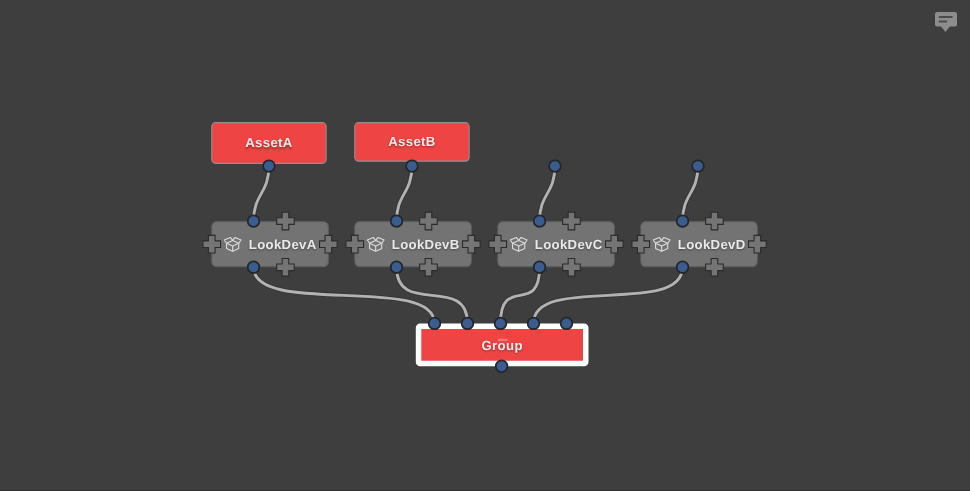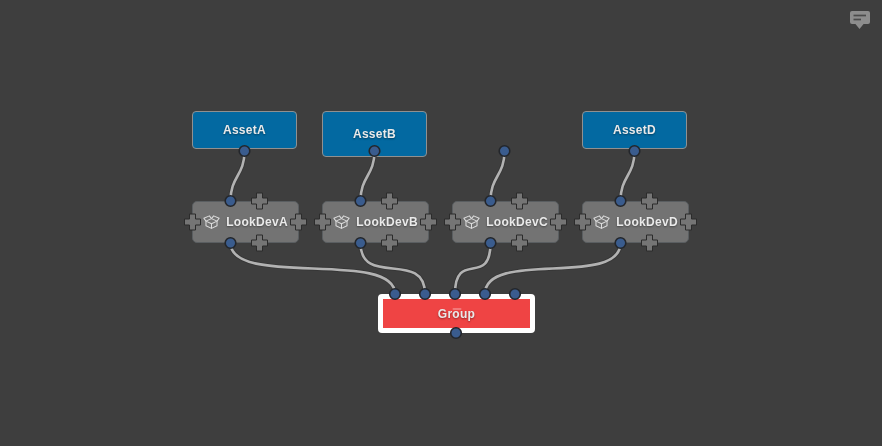--- a/index.html
+++ b/index.html
@@ -8,21 +8,21 @@
     overflow:hidden;font-family:"Liberation Sans",sans-serif;
   }
   .node{
     position:absolute;display:flex;align-items:center;justify-content:center;
     gap:6px;border-radius:5px;box-sizing:border-box;z-index:1;
   }
   .node .label{
     font-size:12px;font-weight:bold;color:#eaeaea;letter-spacing:.3px;
     text-shadow:0 1px 2px rgba(0,0,0,.4);white-space:nowrap;
   }
-  .asset{background:#0369a1;border:1px solid #909090;border-radius:4px;}
+  .asset{background:#ef4444;border:1px solid #909090;border-radius:4px;}
   .lookdev{background:#737373;border:1px solid #5a5e61;}
   .group{background:#ef4444;border:5px solid #ffffff;border-radius:4px;text-align:right;}
   .collapse-dash{
     position:absolute;top:9px;left:50%;transform:translateX(-50%);
     width:9px;height:2px;background:rgba(255,255,255,.28);border-radius:1px;
   }
   .box-icon{display:flex;align-items:center;}
   svg.overlay{position:absolute;left:0;top:0;z-index:5;}
   .wire{fill:none;stroke:#b2b2b2;stroke-width:2.6;stroke-linecap:round;}
   .wire-under{fill:none;stroke:#242424;stroke-width:4.4;stroke-linecap:round;opacity:.28;}
@@ -30,25 +30,22 @@
   .plus{fill:#757575;stroke:#2b2b2b;stroke-width:1;}
 </style>
 </head>
 <body>
 
 <div class="canvas">
 
   <div class="node asset" style="left:192px;top:111px;width:105px;height:38px">
     <span class="label">AssetA</span>
   </div>
-  <div class="node asset" style="left:322px;top:111px;width:105px;height:46px">
+  <div class="node asset" style="left:322px;top:111px;width:105px;height:36px">
     <span class="label">AssetB</span>
-  </div>
-  <div class="node asset" style="left:582px;top:111px;width:105px;height:38px">
-    <span class="label">AssetD</span>
   </div>
 
   <div class="node lookdev" style="left:192px;top:201px;width:107px;height:42px">
     <span class="box-icon">
       <svg width="17" height="16" viewBox="0 0 20 18" fill="none" stroke="#dcdcdc" stroke-width="1.2" stroke-linejoin="round">
         <path d="M10,5 L16.5,8 L10,11 L3.5,8 Z"></path>
         <path d="M3.5,8 L3.5,13.5 L10,16.5 L16.5,13.5 L16.5,8"></path>
         <path d="M10,11 L10,16.5"></path>
         <path d="M3.5,8 L1,4.5 L7.5,1.8 L10,5"></path>
         <path d="M16.5,8 L19,4.5 L12.5,1.8 L10,5"></path>

